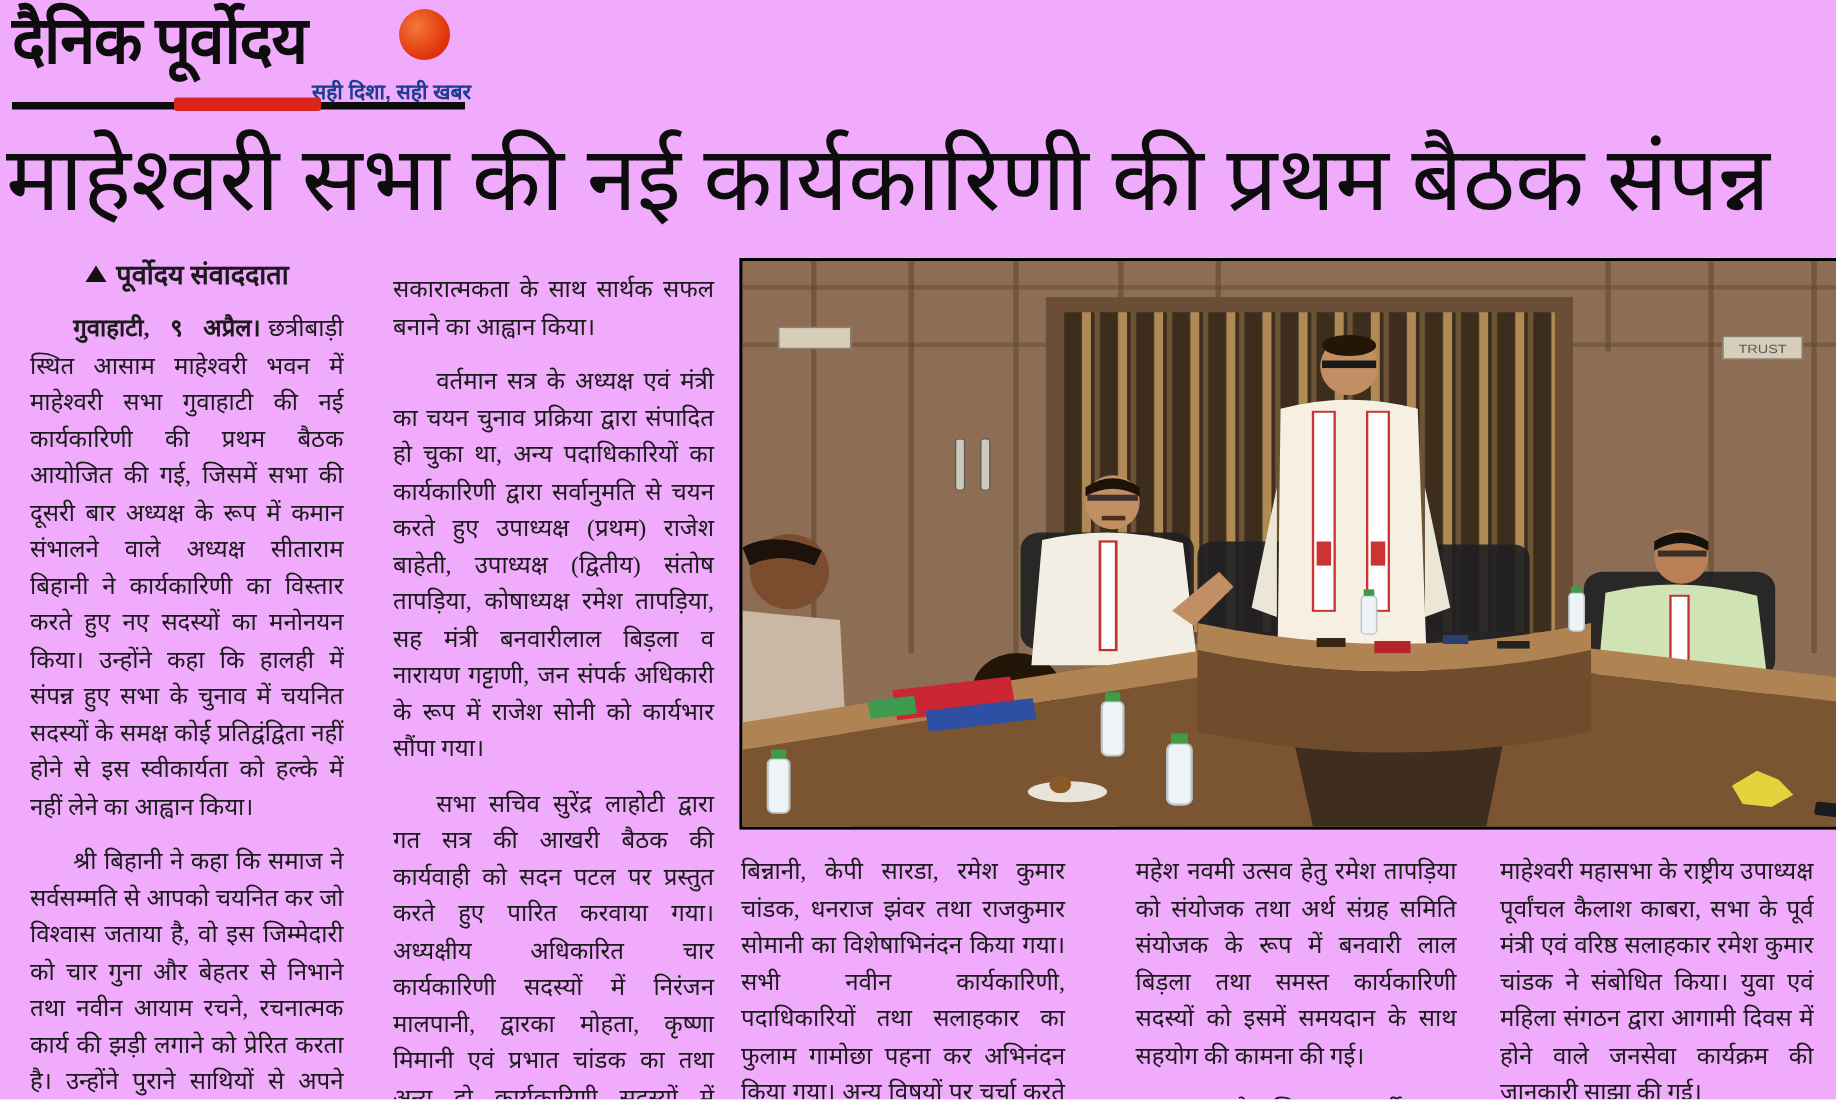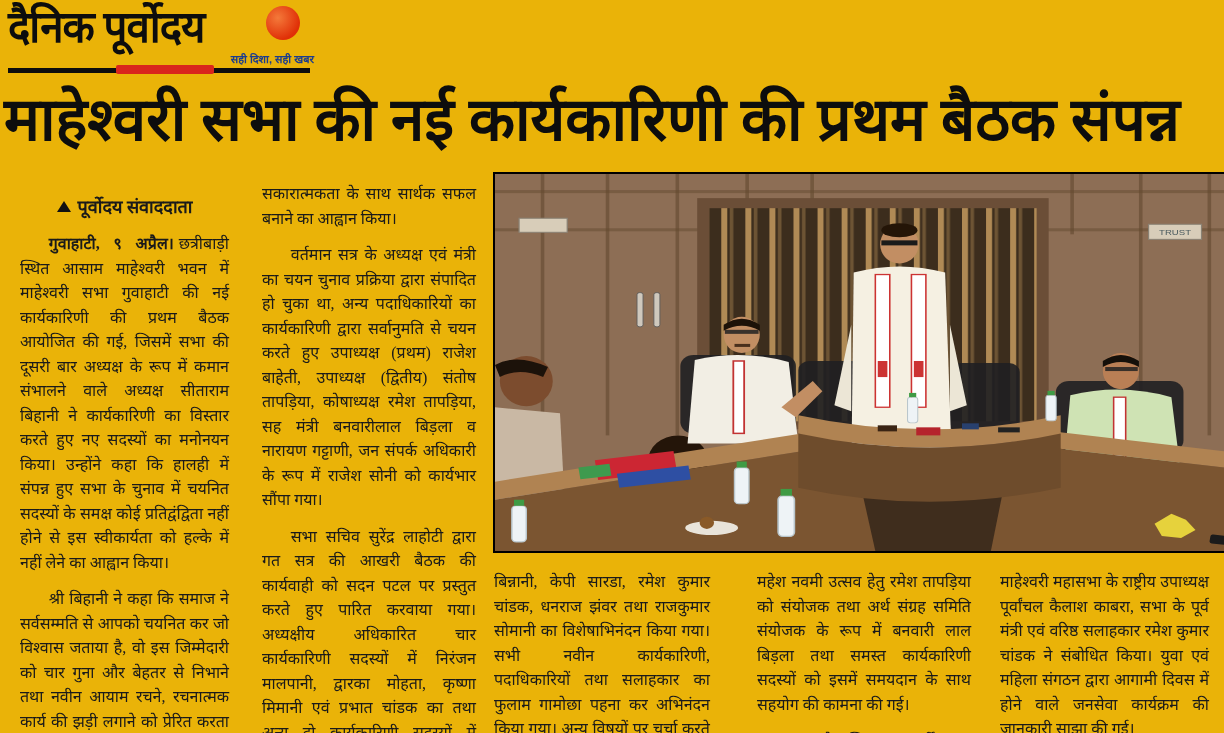--- a/index.html
+++ b/index.html
@@ -1,42 +1,42 @@
 <!DOCTYPE html>
 <html><head>
 <meta charset="utf-8">
 <style>
   html,body{margin:0;padding:0;background:#ffffff;}
-  #page{position:relative;width:1224px;height:733px;background:#eab308;overflow:hidden;
+  #page{position:relative;width:1224px;height:733px;background:#f0abfc;overflow:hidden;
         font-family:"Liberation Serif","DejaVu Serif",serif;color:#1a1a1a;}
 
   
   #masthead{position:absolute;left:8px;top:4px;width:312px;height:76px;}
   #masthead-dot{position:absolute;left:258px;top:2px;width:34px;height:34px;border-radius:50%;
         background:radial-gradient(circle at 35% 35%,#f4793a,#e03007 70%);z-index:1;}
   #masthead-title{position:relative;z-index:2;font-weight:700;font-size:44px;line-height:48px;
         color:#0d0d0d;white-space:nowrap;transform-origin:left center;letter-spacing:-1px;}
   #masthead-tagline{position:absolute;right:6px;top:47px;z-index:3;font-family:"Liberation Sans","DejaVu Sans",sans-serif;
-        font-weight:700;font-size:11px;color:#1b3c8f;white-space:nowrap;}
+        font-weight:700;font-size:14px;color:#1b3c8f;white-space:nowrap;}
   #masthead-rule{position:absolute;left:0;top:64px;width:302px;height:5px;background:#0d0d0d;}
   #masthead-ribbon{position:absolute;left:108px;top:61px;width:98px;height:9px;background:#d9251c;
         border-radius:2px;z-index:4;}
 
   
-  #headline{position:absolute;left:4px;top:80px;width:1216px;height:80px;font-weight:700;
+  #headline{position:absolute;left:4px;top:80px;width:1216px;height:80px;font-weight:400;
         font-size:60px;line-height:80px;color:#0d0d0d;white-space:nowrap;transform-origin:left center;}
 
   
   .col{position:absolute;overflow:hidden;font-size:16px;line-height:24.5px;text-align:justify;}
   .col p{margin:12px;}
   .indent{text-indent:1.8em;}
   .b{font-weight:700;}
   .dateline{margin-right:5px;}
   #byline-row{display:flex;align-items:center;justify-content:center;gap:7px;
-        font-weight:700;font-size:18px;line-height:26px;margin-bottom:2px;margin-top:24px;}
+        font-weight:700;font-size:18px;line-height:26px;margin-bottom:2px;}
   #byline-tri{width:0;height:0;border-left:7px solid transparent;border-right:7px solid transparent;
         border-bottom:11px solid #111;margin-top:-2px;}
 
   
   #photo{position:absolute;left:493px;top:172px;width:873px;height:381px;border:2px solid #000;
         box-sizing:border-box;background:#8d6e55;}
   #photo svg{display:block;width:100%;height:100%;}
   svg text{font-family:"Liberation Sans","DejaVu Sans",sans-serif;}
 </style>
 </head>

